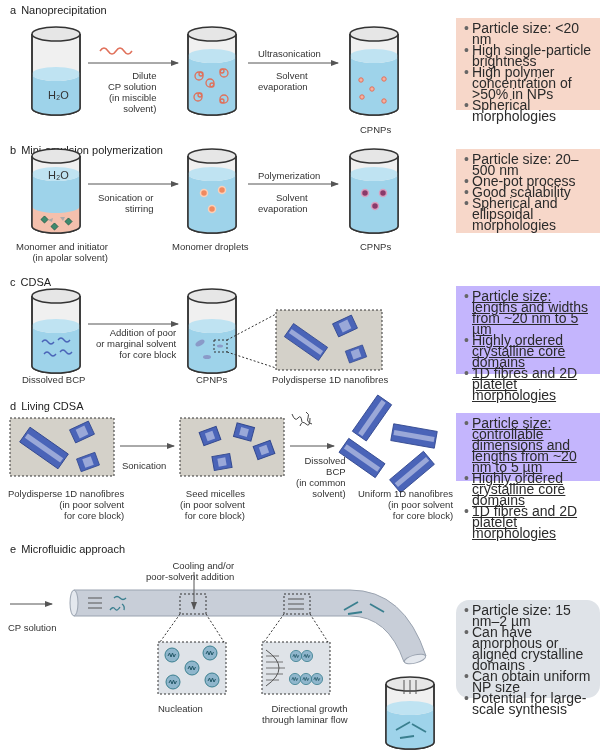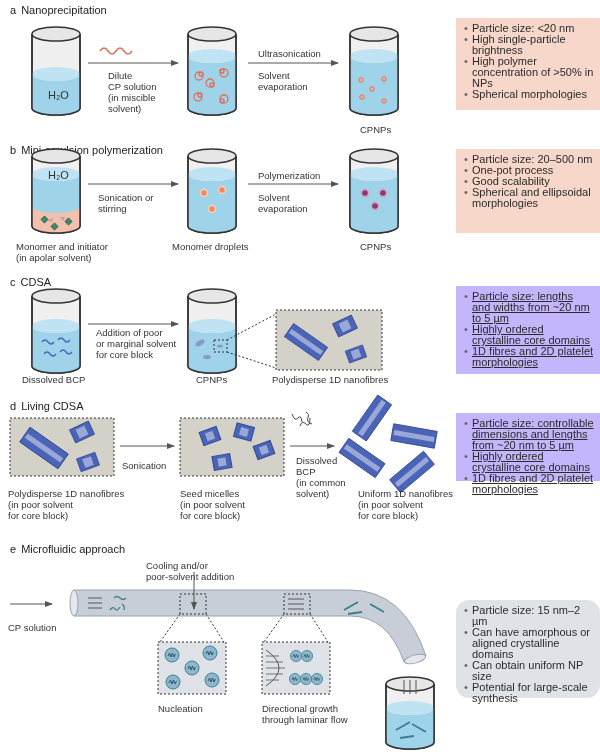--- a/index.html
+++ b/index.html
@@ -1,22 +1,22 @@
 <!DOCTYPE html>
 <html><head>
 <meta charset="utf-8">
 <style>
   html, body { margin:0; padding:0; background:#ffffff; }
   body { width:600px; height:752px; position:relative; overflow:hidden;
          font-family:"Liberation Sans", "DejaVu Sans", sans-serif; color:#2b2b2b; }
   .panel-title { position:absolute; font-size:11px; font-weight:normal; color:#222; white-space:nowrap; }
   .panel-title .letter { margin-right:5px; }
-  .lbl { position:absolute; font-size:9.5px; line-height:11px; color:#333; white-space:pre-line; }
+  .lbl { position:absolute; font-size:9.5px; line-height:11px; color:#333; white-space:pre-line;text-align:right; }
   .info-box { position:absolute; left:456px; width:144px; padding:5px 6px 6px 8px; box-sizing:border-box;
-              font-size:11px; line-height:11px; color:#2b2b2b; }
+              font-size:14px; line-height:11px; color:#2b2b2b; }
   .info-box ul { margin:0; padding:0; list-style:none; }
   .info-box li { position:relative; padding-left:8px; }
   .info-box li::before { content:"•"; position:absolute; left:0; top:0; color:#666; }
   .box-salmon { background:#f7d7c9; }
   .box-lavender { background:#c4b5fd;text-decoration:underline; }
   .box-grey { background:#dfe3e8; }
   svg { position:absolute; overflow:visible; }
 </style>
 </head>
 <body>

